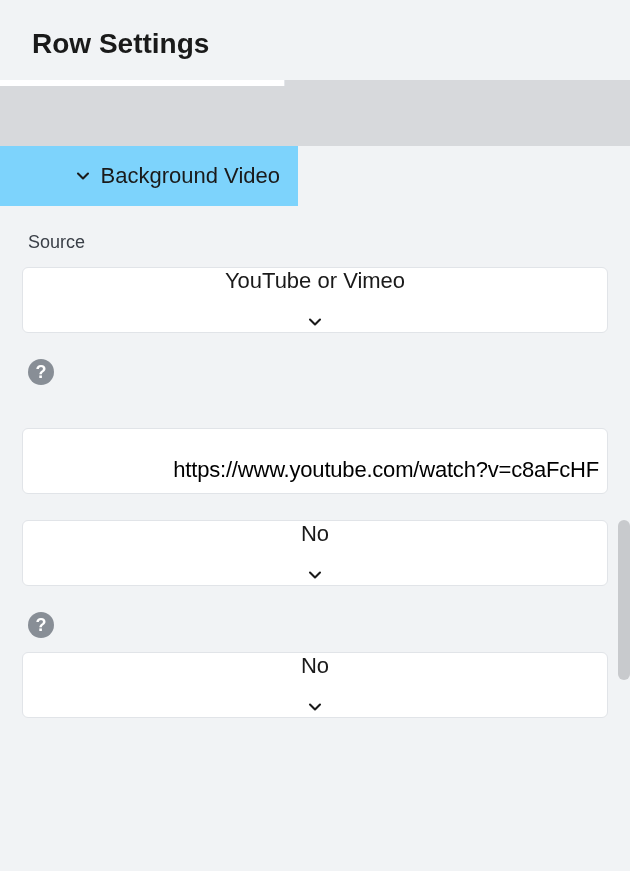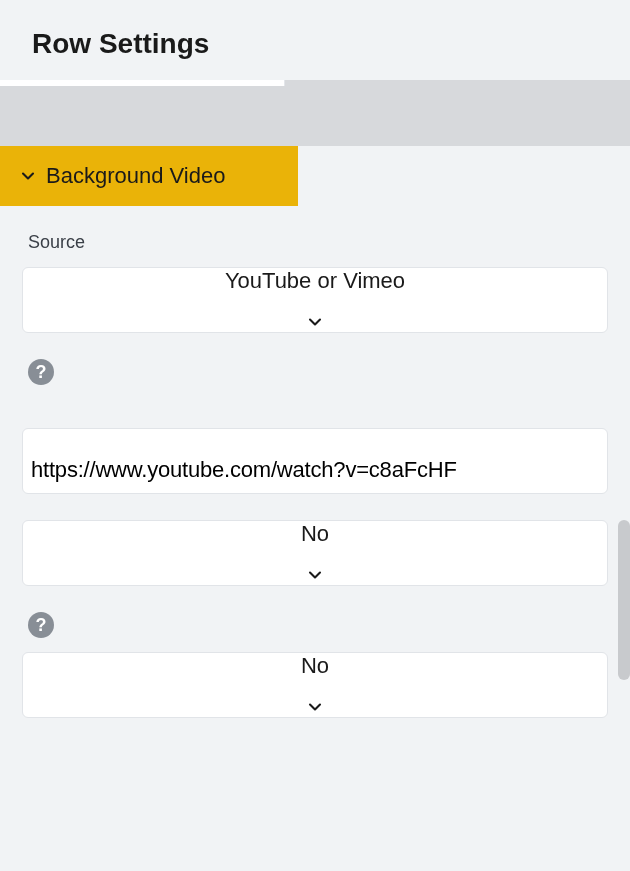--- a/index.html
+++ b/index.html
@@ -44,25 +44,26 @@
       border-right: 1px solid #e3e6ea;
     }
     .tab-advanced {
       flex: 1;
       background: #d7d9dc;
       color: #4a5361;
     }
     .section-header {
       display: flex;
       align-items: center;
-      background: #eab308;
+      background: #7dd3fc;
       padding: 16px 18px;
       gap: 8px;
       width: 298px;
       height: 60px;
+      justify-content: flex-end;
     }
     .section-below-bg {
       background: #d7d9dc;
       height: 60px;
       margin-top: -60px;
       width: 100%;
     }
     .section-header-wrapper {
       position: relative;
     }
@@ -122,21 +123,21 @@
       color: #1a1a1a;
     }
     .select-box {
       cursor: pointer;
       flex-direction: column;
     }
     .select-value {
       flex: 1;
     }
     .text-input {
-      justify-content: flex-start;
+      justify-content: flex-end;
       overflow: hidden;
       white-space: nowrap;
       padding: 17px 8px 0 8px;
       color: #000;
       letter-spacing: -0.2px;
       margin-top: 43px;
     }
     .scrollbar-track {
       position: absolute;
       right: 0;

